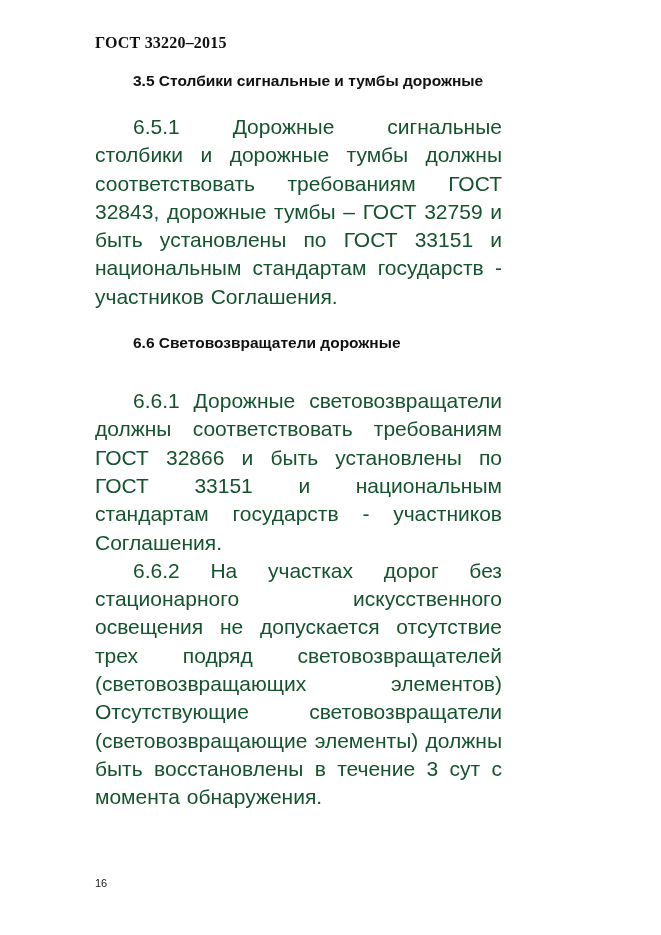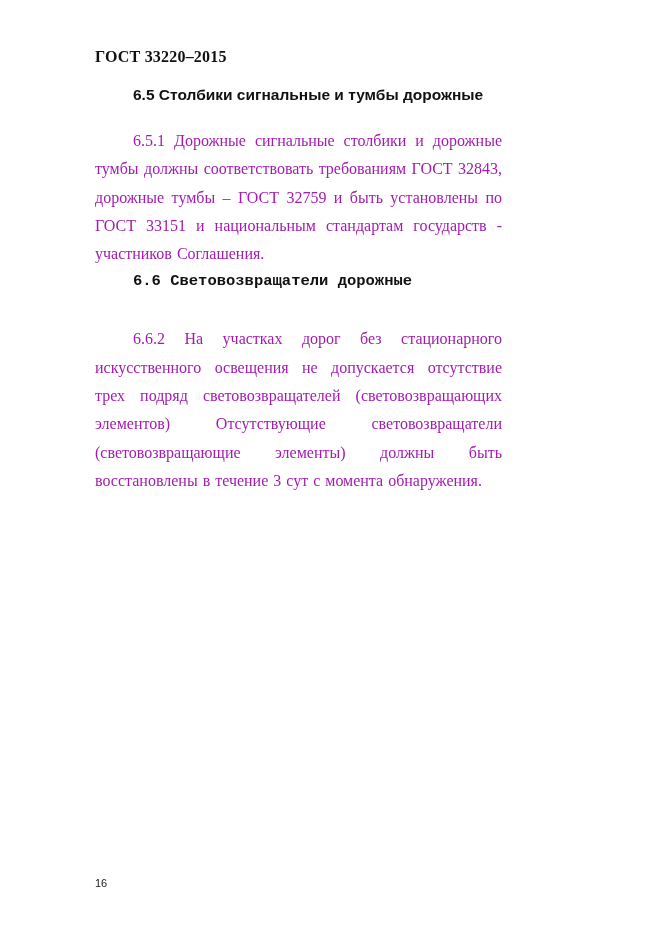--- a/index.html
+++ b/index.html
@@ -6,21 +6,21 @@
     margin: 0;
     padding: 0;
     background: #ffffff;
   }
   .page {
     position: relative;
     width: 545px;
     height: 935px;
     background: #ffffff;
     box-sizing: border-box;
-    padding: 48px 43px 0 95px;
+    padding: 34px 43px 0 95px;
     color: #1a1a1a;
     overflow: hidden;
   }
   .doc-header {
     font-family: "Liberation Serif", serif;
     font-weight: bold;
     font-size: 16px;
     line-height: 18px;
     letter-spacing: 0.2px;
     color: #111111;
@@ -32,57 +32,57 @@
     line-height: 18px;
     margin: 0;
     padding-left: 38px;
     color: #111111;
   }
   .heading-65 {
     margin-top: 20px;
     margin-bottom: 23px;
   }
   .heading-66 {
-    margin-top: 4px;
+    margin-top: 23px;
     margin-bottom: 35px;
-    font-family: Liberation Mono, monospace;
   }
   .para {
-    font-family: Liberation Serif, serif;
-    font-size: 16px;
+    font-family: Liberation Sans, sans-serif;
+    font-size: 21px;
     line-height: 28.3px;
     text-align: justify;
     text-indent: 38px;
     margin: 0;
     word-spacing: 1px;
-    color: #a21caf;
+    color: #14532d;
   }
   .page-number {
     position: absolute;
     left: 95px;
     top: 874px;
     font-family: "Liberation Sans", sans-serif;
     font-size: 11px;
     line-height: 18px;
     color: #1a1a1a;
   }
 </style>
 </head>
 <body>
 
 <div class="page">
 
   <div class="doc-header">ГОСТ 33220–2015</div>
 
-  <h2 class="section-heading heading-65">6.5 Столбики сигнальные и тумбы дорожные</h2>
+  <h2 class="section-heading heading-65">3.5 Столбики сигнальные и тумбы дорожные</h2>
 
   <p class="para">6.5.1 Дорожные сигнальные столбики и дорожные тумбы должны соответствовать требованиям ГОСТ 32843, дорожные тумбы – ГОСТ 32759 и быть установлены по ГОСТ 33151 и национальным стандартам государств - участников Соглашения.</p>
 
 
 
   <h2 class="section-heading heading-66">6.6 Световозвращатели дорожные</h2>
 
+  <p class="para">6.6.1 Дорожные световозвращатели должны соответствовать требованиям ГОСТ 32866 и быть установлены по ГОСТ 33151 и национальным стандартам государств - участников Соглашения.</p>
 
   <p class="para">6.6.2 На участках дорог без стационарного искусственного освещения не допускается отсутствие трех подряд световозвращателей (световозвращающих элементов) Отсутствующие световозвращатели (световозвращающие элементы) должны быть восстановлены в течение 3 сут с момента обнаружения.</p>
 
   <div class="page-number">16</div>
 
 </div>
 
 </body></html>

